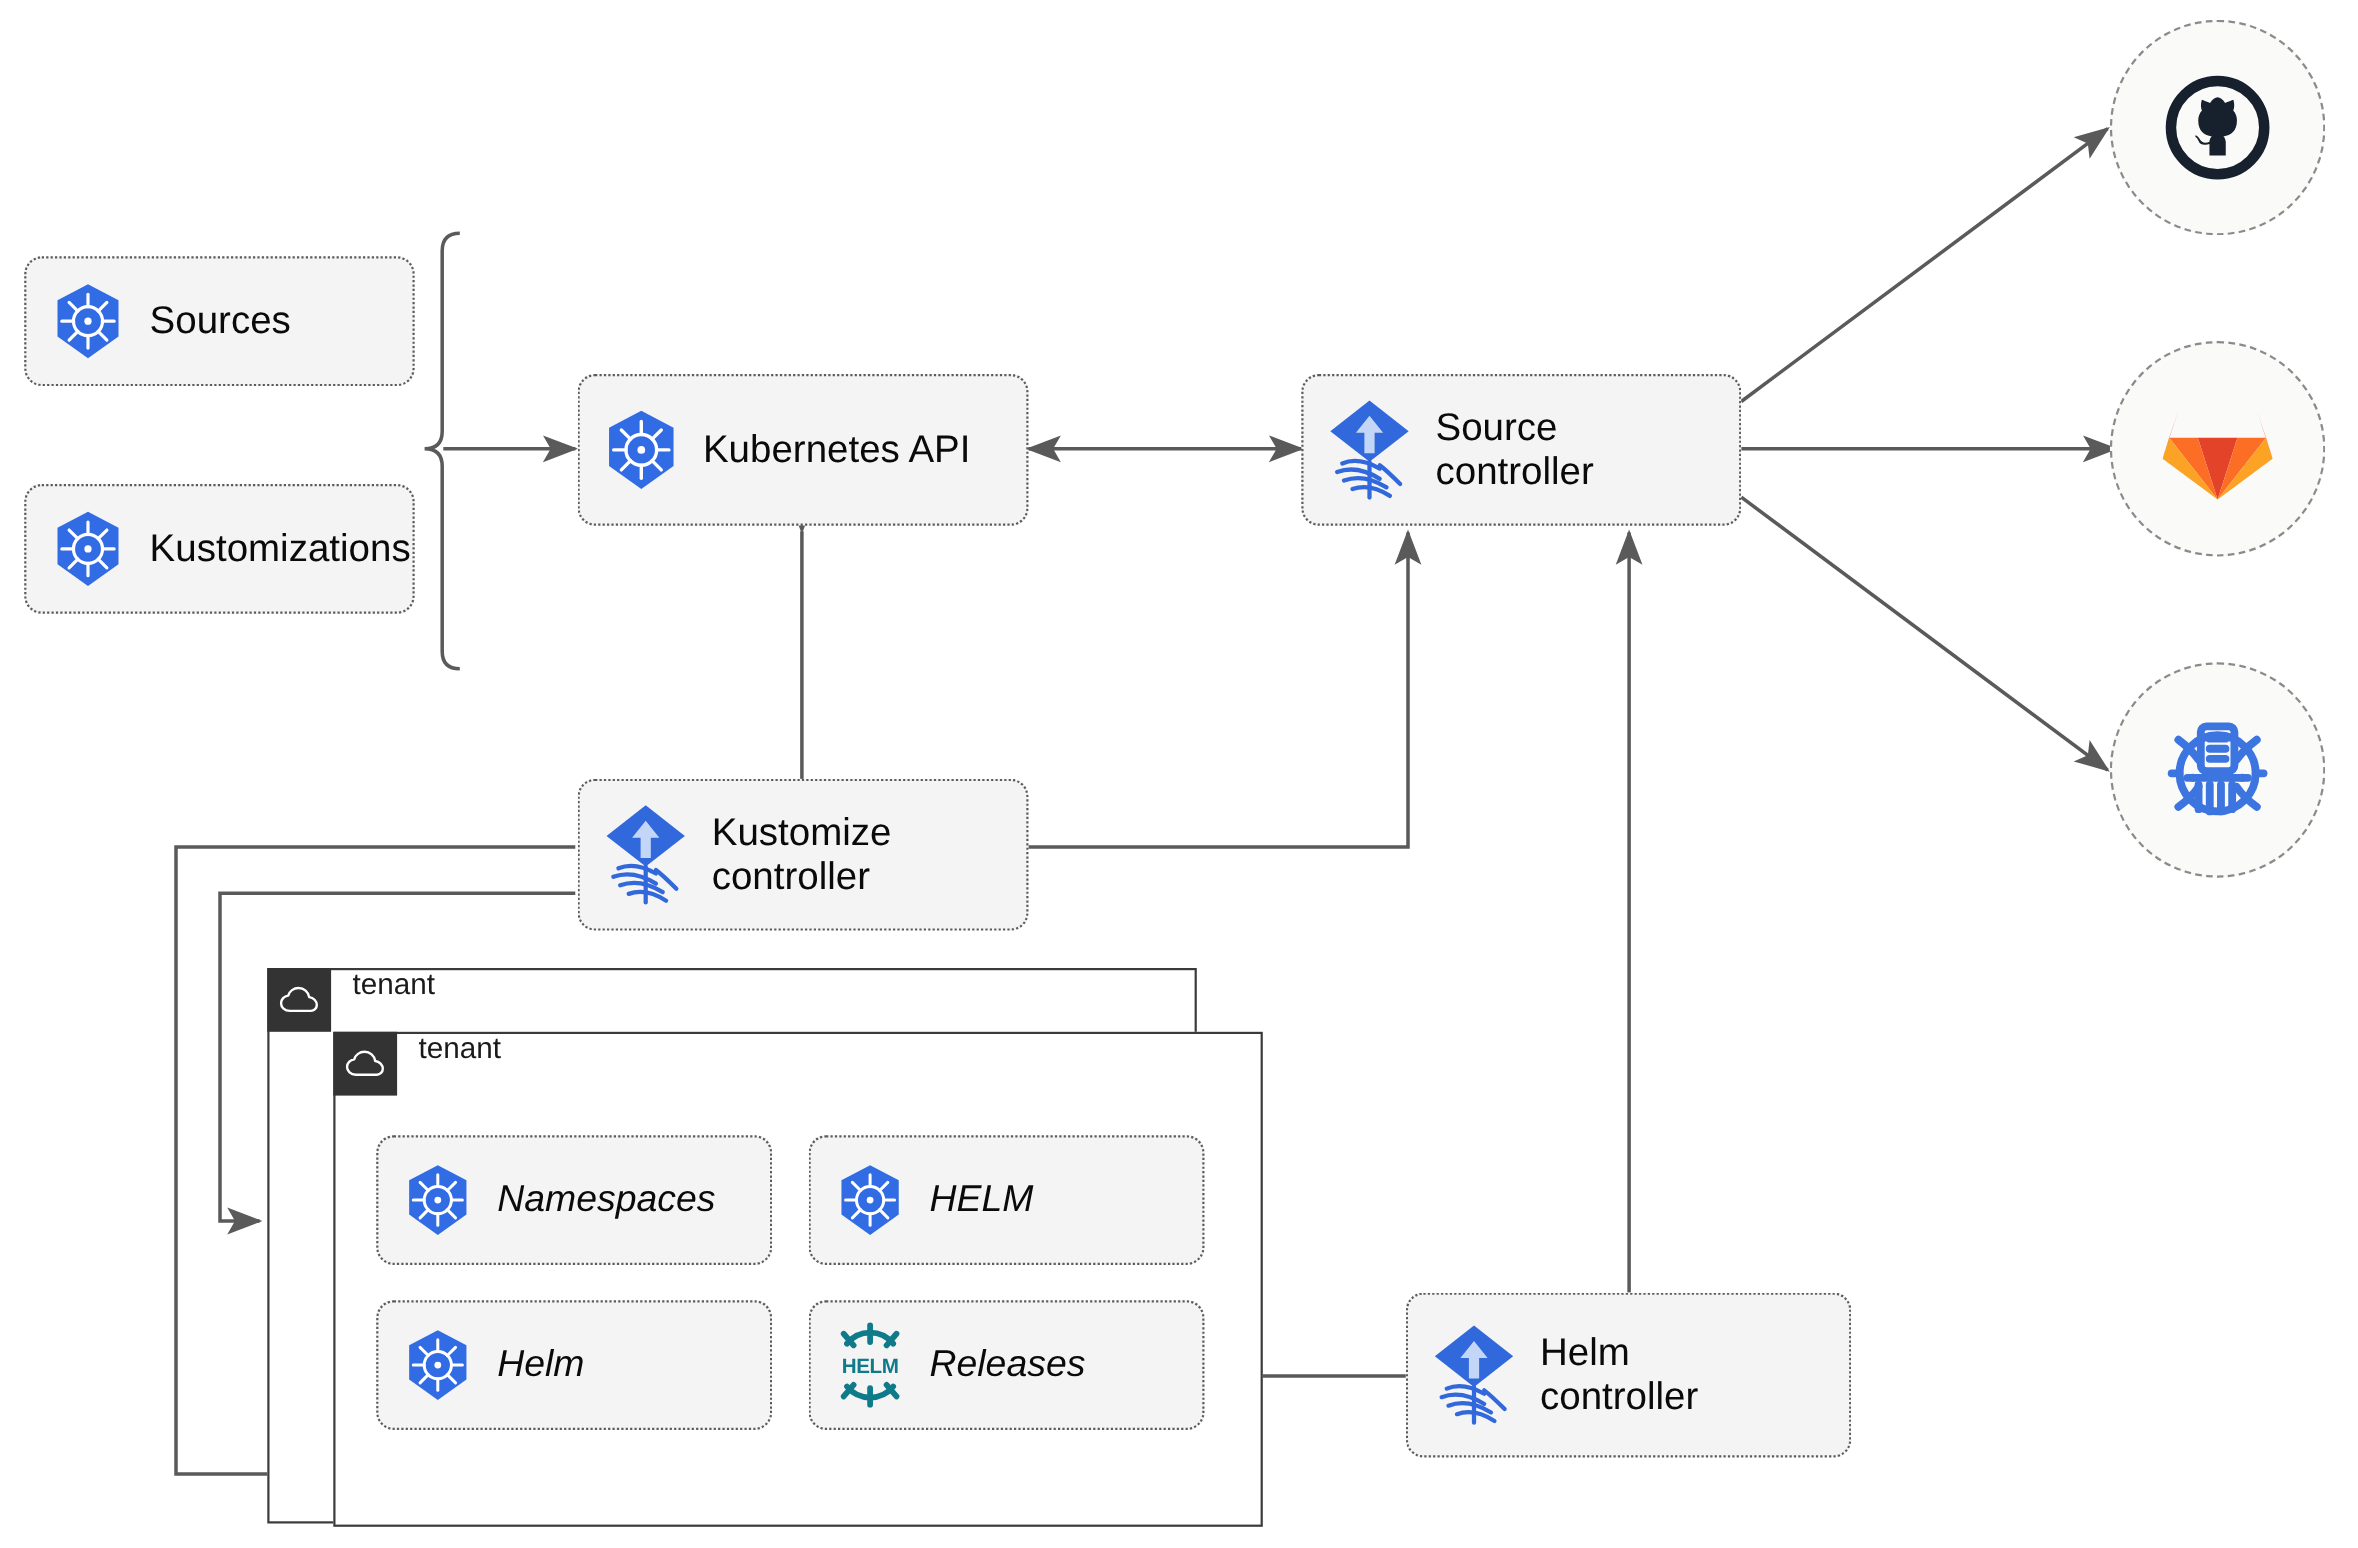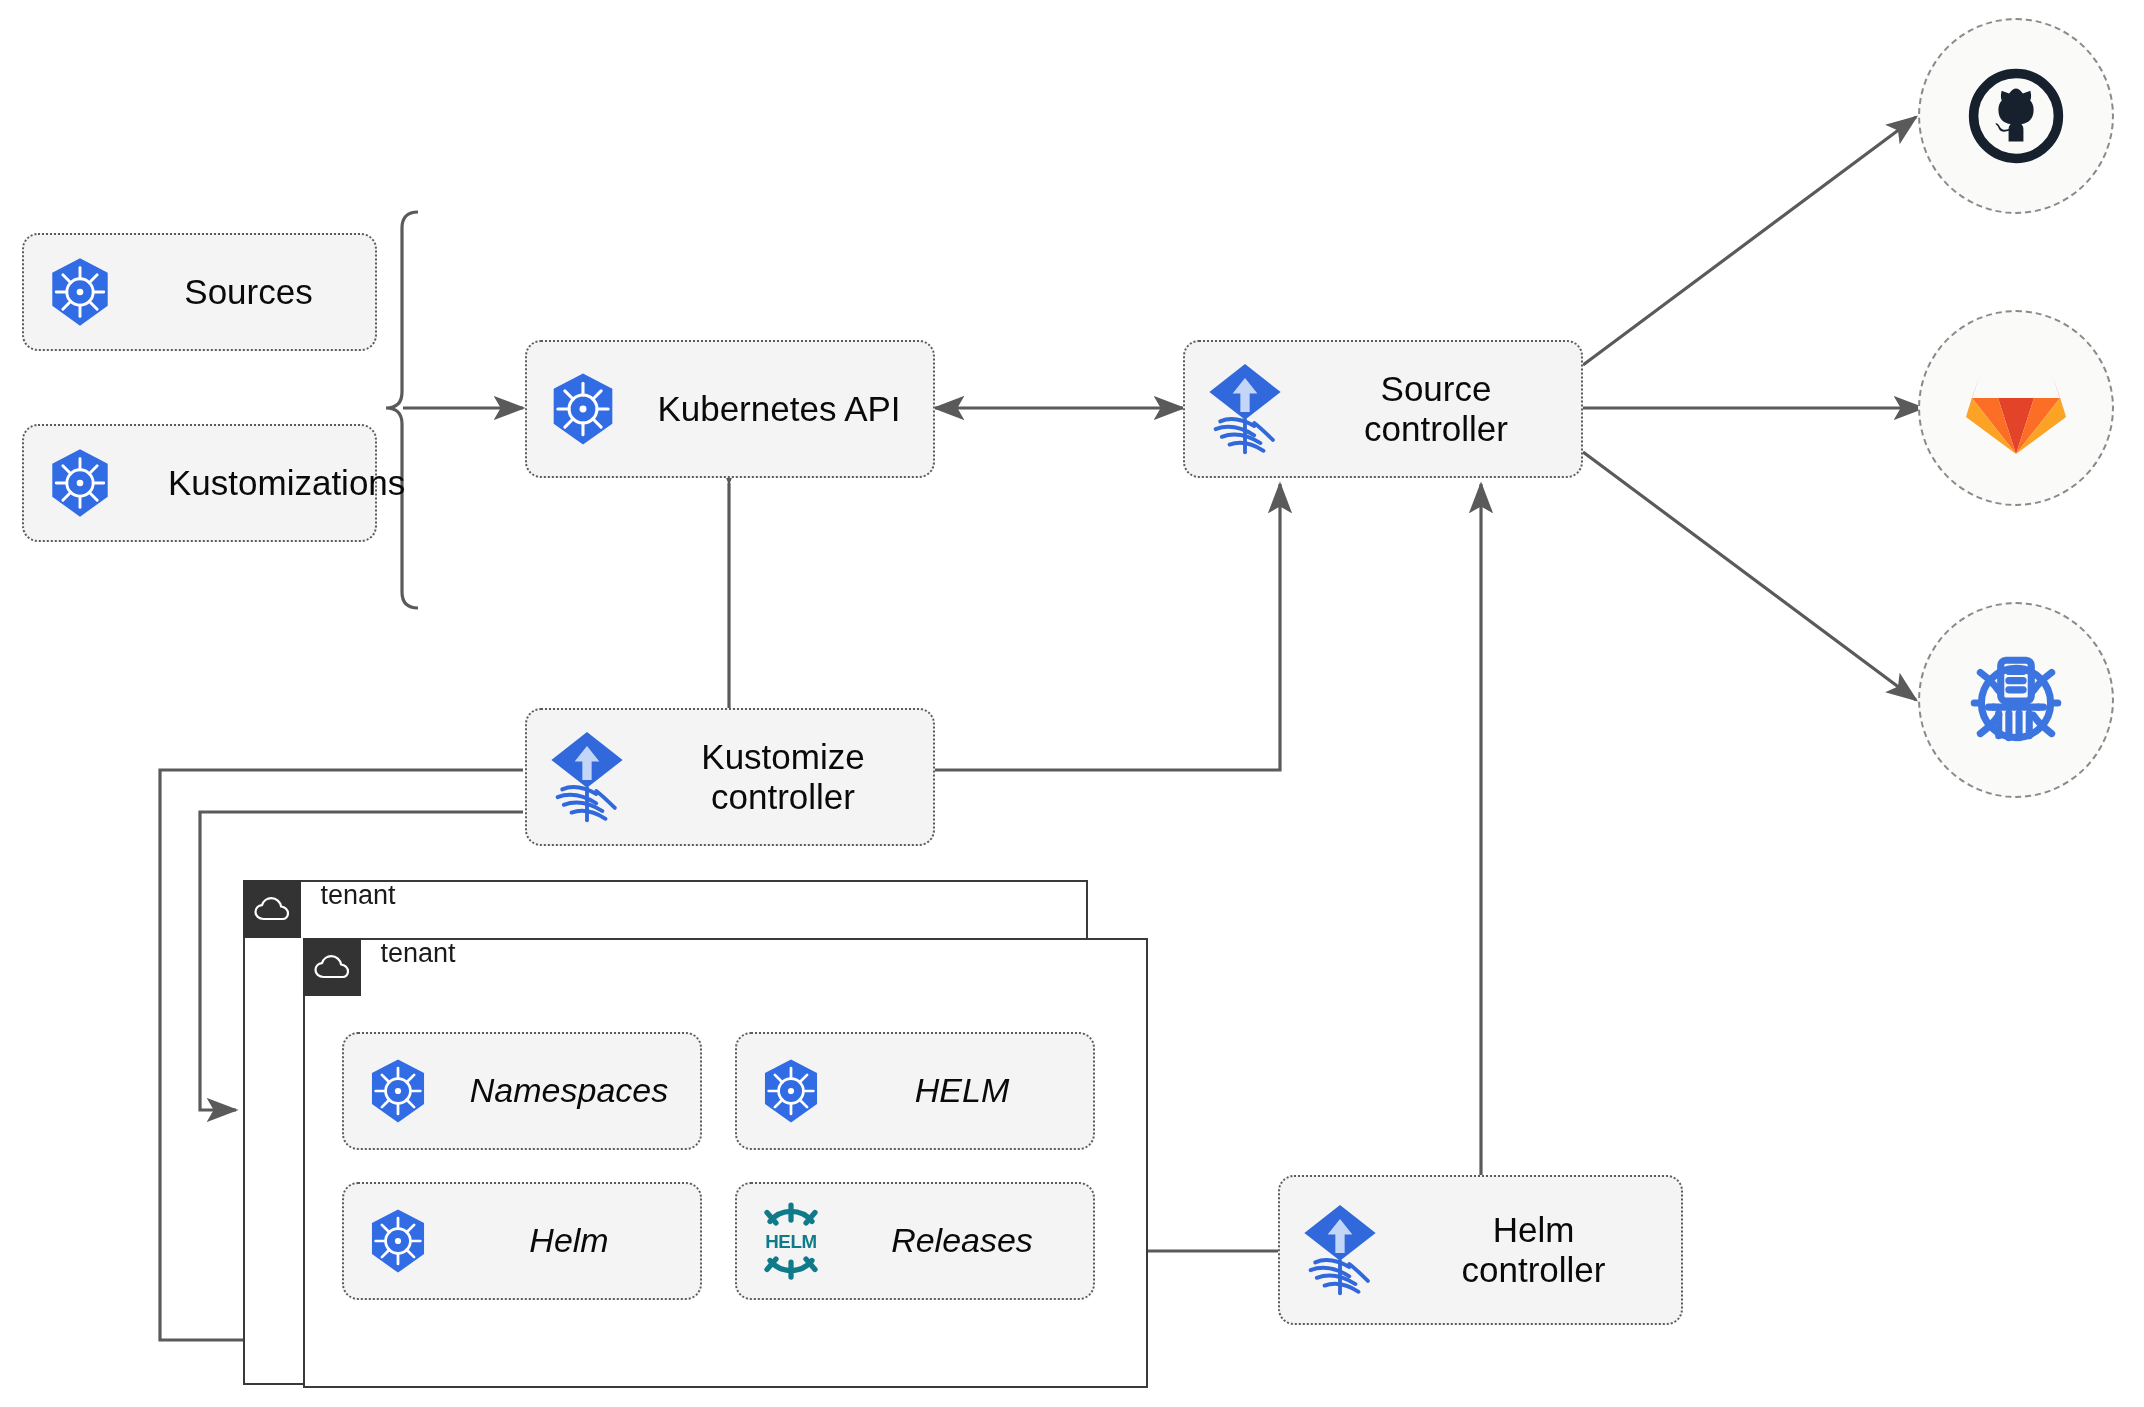--- a/index.html
+++ b/index.html
@@ -38,21 +38,21 @@
     z-index: 5;
   }
   .node .ico {
     flex: 0 0 auto;
     display: flex;
     align-items: center;
     justify-content: center;
   }
   .node .lbl {
     flex: 1 1 auto;
-    text-align: center;
+    text-align: left;
     color: #0a0a0a;
     font-size: 35px;
     line-height: 1.15;
     white-space: pre-line;
     padding-right: 14px;
   }
   .node.small .lbl { font-size: 34px; font-style: italic; }
 
   
   .circle-node {
@@ -187,21 +187,21 @@
           <line x1="64" y1="67" x2="76" y2="79"></line>
           <line x1="76" y1="27" x2="64" y2="39"></line>
           <line x1="36" y1="67" x2="24" y2="79"></line>
         </g>
         <circle cx="50" cy="53" r="5" fill="#ffffff"></circle>
       </svg>
     </div>
     <div class="lbl">Sources</div>
   </div>
 
-  <div class="node" style="left:22px; top:424px; width:355px; height:118px;gap:32px;">
+  <div class="node" style="left:22px; top:440px; width:355px; height:118px;">
     <div class="ico" style="width:112px;">
       <svg width="66" height="70" viewBox="0 0 100 106" xmlns="http://www.w3.org/2000/svg">
         <polygon points="50,2 92,24 92,74 50,104 8,74 8,24" fill="#326ce5"></polygon>
         <g fill="none" stroke="#ffffff" stroke-width="4.4" stroke-linecap="round">
           <circle cx="50" cy="53" r="20"></circle>
           <line x1="50" y1="16" x2="50" y2="33"></line>
           <line x1="50" y1="73" x2="50" y2="90"></line>
           <line x1="14" y1="53" x2="30" y2="53"></line>
           <line x1="70" y1="53" x2="86" y2="53"></line>
           <line x1="24" y1="27" x2="36" y2="39"></line>

